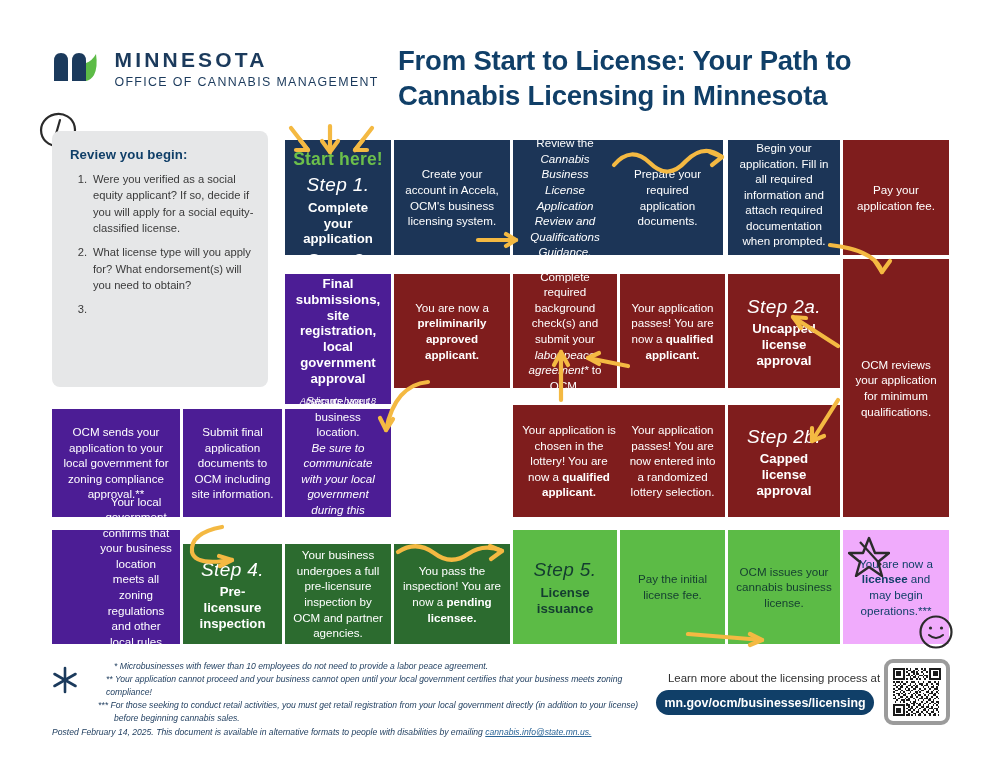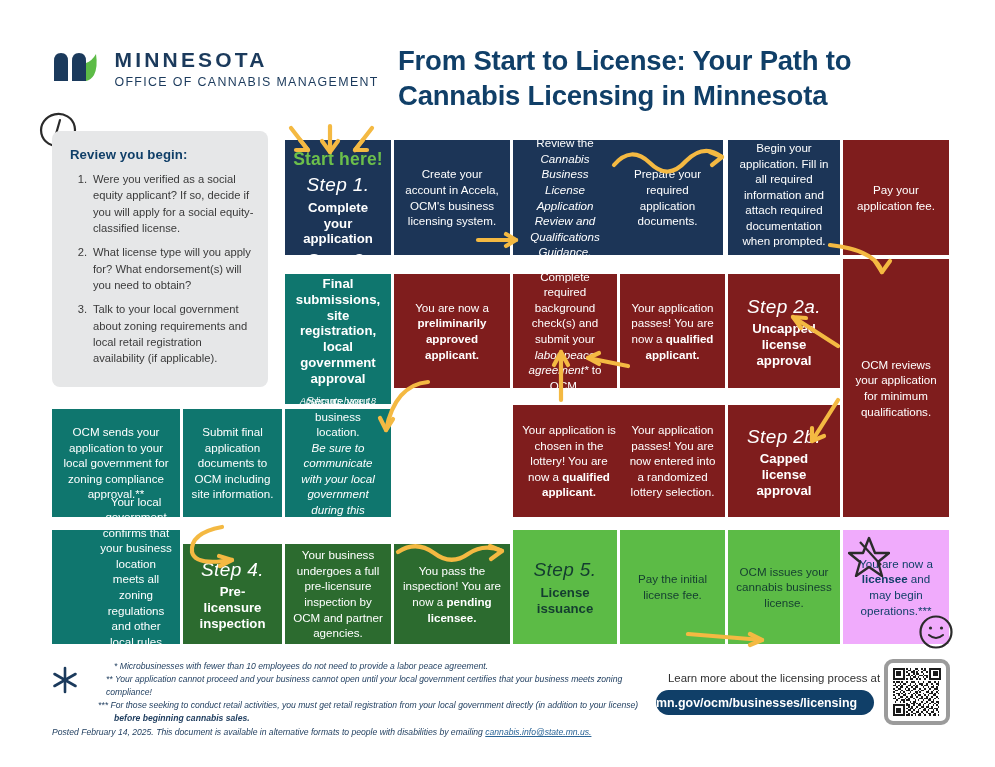--- a/index.html
+++ b/index.html
@@ -59,21 +59,21 @@
     position:absolute;
     display:flex; align-items:center; justify-content:center;
     text-align:center;
     color:#ffffff;
     font-size:11.6px; line-height:1.34;
     padding:6px 8px;
   }
   .cell .inner { width:100%; }
   .navy   { background:#1c3557; }
   .blue   { background:#7f1d1d; }
-  .teal   { background:#0f766e; }
+  .teal   { background:#4c1d95; }
   .dgreen { background:#2c6b2f; }
   .lgreen { background:#5cbb46; }
   .lgreen2{ background:#f0abfc; color:#103f68; }
 
   .step-head {
     font-size:19px; font-weight:normal; font-style:italic;
     letter-spacing:0.4px; margin-bottom:2px;
   }
   .step-sub { font-size:13.2px; font-weight:bold; line-height:1.2; }
   .step-note { font-size:9px; font-style:italic; margin-top:9px; line-height:1.25; }
@@ -89,37 +89,37 @@
 
   
   .foot { position:absolute; left:92px; top:660px; width:560px; }
   .foot p {
     font-size:8.6px; font-style:italic; color:#1b3a5c;
     line-height:1.45; margin-bottom:1px;
   }
   .foot .fn1 { padding-left:22px; }
   .foot .fn2 { padding-left:14px; }
   .foot .fn3 { padding-left:6px; }
-  .foot .fn3 .cont { padding-left:16px; display:block;font-weight:bold; }
+  .foot .fn3 .cont { padding-left:16px; display:block; }
   .posted {
     position:absolute; left:52px; top:727px; width:600px;
     font-size:8.6px; font-style:italic; color:#1b3a5c;
   }
   .posted a { color:#2a6496; }
   .asterisk-icon { position:absolute; left:50px; top:665px; width:30px; height:30px; }
 
   
   .learn {
     position:absolute; left:668px; top:672px;
     font-size:11.4px; color:#2f2f2f;
   }
   .urlpill {
     position:absolute; left:656px; top:690px; width:218px; height:25px;
     background:#103f68; border-radius:13px;
-    display:flex; align-items:center; 
+    display:flex; align-items:center; justify-content:center;
   }
   .urlpill span { color:#fff; font-weight:bold; font-size:12.4px; }
   .qr-frame {
     position:absolute; left:884px; top:659px; width:66px; height:66px;
     border:4px solid #9b9b9b; border-radius:9px; background:#fff;
     padding:5px;
   }
   .smiley { position:absolute; left:918px; top:614px; width:36px; height:36px; }
   .star   { position:absolute; left:848px; top:535px; width:42px; height:42px; }
 </style>
@@ -161,21 +161,20 @@
       <li>
         <span class="num">1.</span>
         <span class="txt">Were you verified as a social equity applicant? If so, decide if you will apply for a social equity-classified license.</span>
       </li>
       <li>
         <span class="num">2.</span>
         <span class="txt">What license type will you apply for? What endorsement(s) will you need to obtain?</span>
       </li>
       <li>
         <span class="num">3.</span>
-        <span class="txt">Talk to your local government about zoning requirements and local retail registration availability (if applicable).</span>
       </li>
     </ul>
   </div>
 
   <div class="cell navy" style="left:285px; top:140px; width:106px; height:115px;">
     <div class="inner">
       <div class="start-here">Start here!</div>
       <div class="step-head">Step 1.</div>
       <div class="step-sub">Complete your application</div>
     </div>

